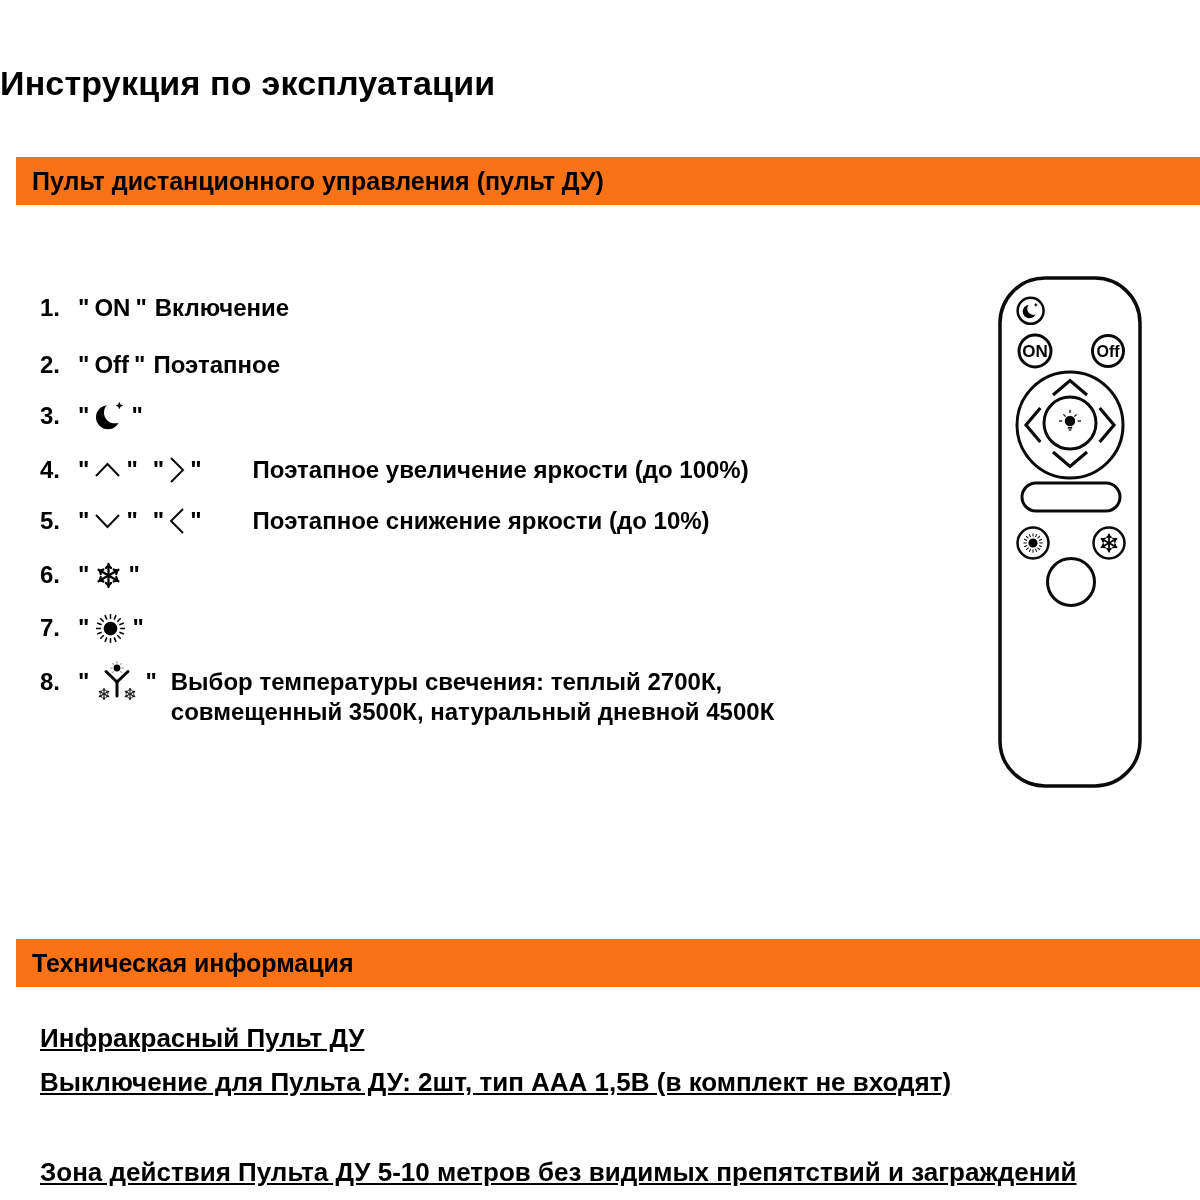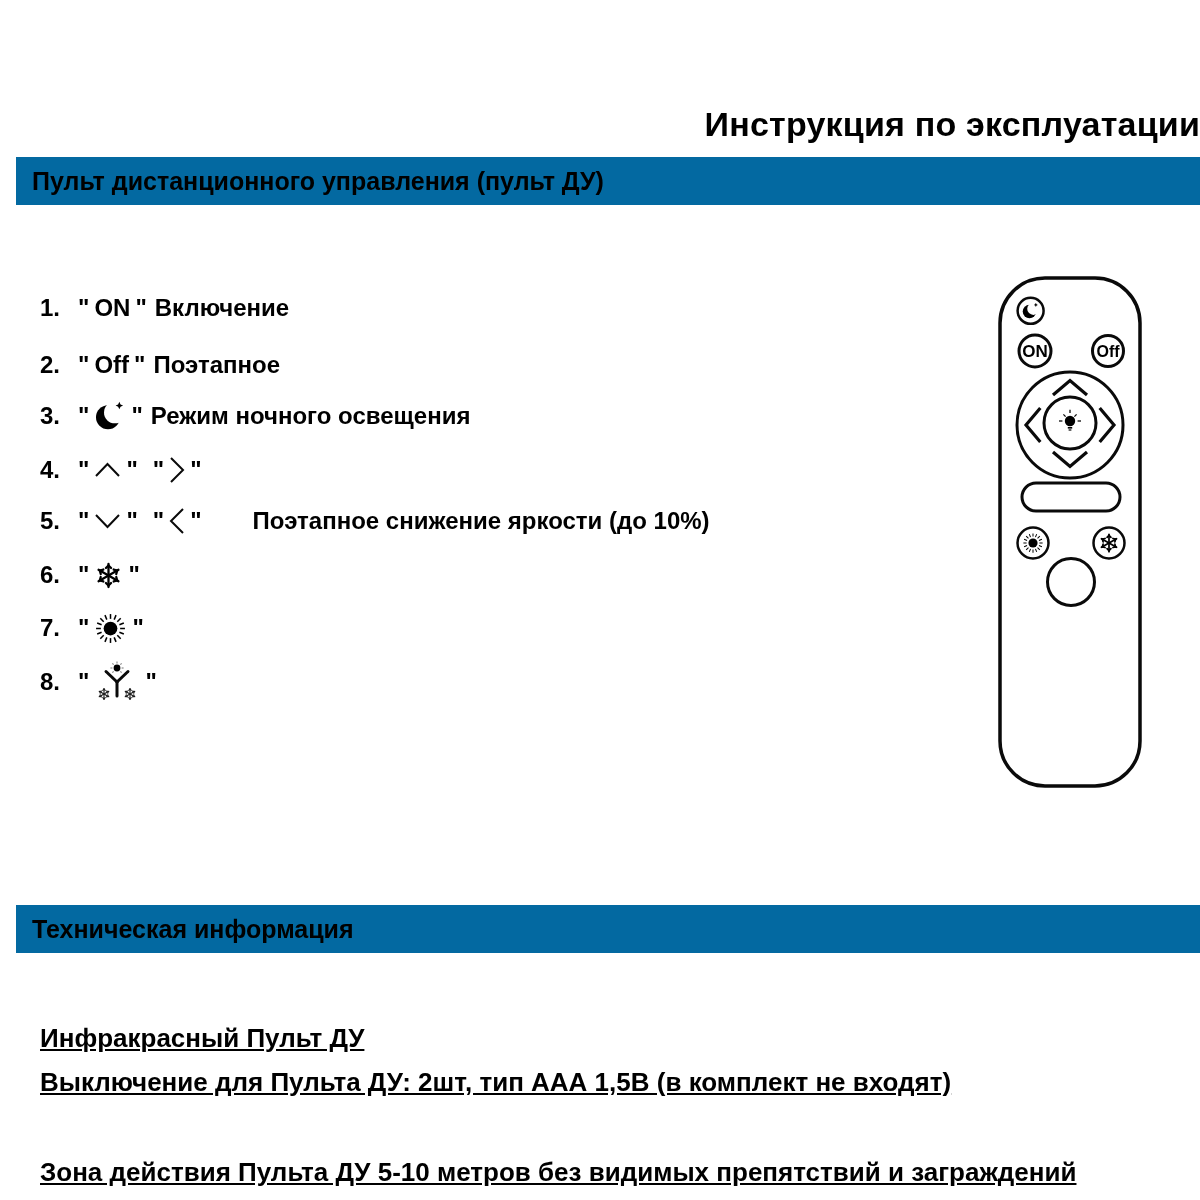--- a/index.html
+++ b/index.html
@@ -2,24 +2,24 @@
 <html><head>
 <meta charset="utf-8">
 <style>
   html,body{margin:0;padding:0;}
   body{
     width:1200px;height:1200px;position:relative;background:#ffffff;
     font-family:"Liberation Sans",sans-serif;font-weight:bold;color:#000;
     overflow:hidden;
   }
   svg{display:block;font-family:inherit;}
-  .title{position:absolute;top:64px;left:0;width:100%;text-align:right;font-size:34px;letter-spacing:.2px;margin-top:41px;}
-  .bar{position:absolute;left:16px;right:0;height:48px;background:#0369a1;display:flex;align-items:center;padding-left:16px;font-size:25px;box-sizing:border-box;}
+  .title{position:absolute;top:64px;left:0;width:100%;text-align:left;font-size:34px;letter-spacing:.2px;}
+  .bar{position:absolute;left:16px;right:0;height:48px;background:#f97316;display:flex;align-items:center;padding-left:16px;font-size:25px;box-sizing:border-box;}
   #bar-remote{top:157px;}
-  #bar-tech{top:905px;}
+  #bar-tech{top:939px;}
   .row{position:absolute;left:40px;display:flex;align-items:center;height:38px;font-size:24px;column-gap:5px;white-space:nowrap;}
   .num{display:inline-block;width:33px;}
   .q{display:inline-block;}
   .grp-gap{margin-left:10px;}
   .label{margin-left:3px;}
   .label-far{margin-left:46px;}
   .ic{color:#000;flex:0 0 auto;}
   .chev{stroke:#0a0a0a;stroke-width:2;fill:none;}
   .row8{align-items:flex-start;height:auto;}
   .row8 .lead{display:flex;align-items:center;height:38px;column-gap:5px;}
@@ -105,35 +105,35 @@
   <span class="label">Поэтапное</span>
 </div>
 
 <div class="row" style="top:397px">
   <span class="num">3.</span>
   <span class="q">"</span>
   <svg class="ic" width="32" height="32">
       <use href="#ic-moon" width="32" height="32"></use>
     </svg>
   <span class="q">"</span>
-  <span class="label">Режим ночного освещения</span>
 </div>
 
 <div class="row" style="top:451px">
   <span class="num">4.</span>
   <span class="q">"</span>
   <svg class="chev" width="27" height="16">
       <polyline points="2,14 13.5,2 25,14"></polyline>
     </svg>
   <span class="q">"</span>
   <span class="q grp-gap">"</span>
   <svg class="chev" width="16" height="30">
       <polyline points="2,3 14,15 2,27"></polyline>
     </svg>
   <span class="q">"</span>
+  <span class="label label-far">Поэтапное увеличение яркости (до 100%)</span>
 </div>
 
 <div class="row" style="top:502px">
   <span class="num">5.</span>
   <span class="q">"</span>
   <svg class="chev" width="27" height="16">
       <polyline points="2,2 13.5,14 25,2"></polyline>
     </svg>
   <span class="q">"</span>
   <span class="q grp-gap">"</span>
@@ -179,20 +179,24 @@
         <line x1="19.7" y1="3.7" x2="18.3" y2="2.3"></line>
           <line x1="27.6" y1="7" x2="29.6" y2="7"></line>
         <line x1="18.4" y1="7" x2="16.4" y2="7"></line>
           <line x1="26.3" y1="10.3" x2="27.7" y2="11.7"></line>
         <line x1="19.7" y1="10.3" x2="18.3" y2="11.7"></line>
       </g>
       <use href="#ic-snow" x="3" y="26" width="14" height="14" color="#1a1a1a"></use>
       <use href="#ic-snow" x="29" y="26" width="14" height="14" color="#1a1a1a"></use>
     </svg>
     <span class="q">"</span>
+  </span>
+  <span class="lines">
+    <div>Выбор температуры свечения: теплый 2700К,</div>
+    <div>совмещенный 3500К, натуральный дневной 4500К</div>
   </span>
 </div>
 
 <svg id="remote-svg" width="146" height="514" viewBox="0 0 146 514">
   <rect x="3" y="3" width="140" height="508" rx="45" class="rc-stroke" stroke-width="3.5"></rect>
 
   <g>
     <circle cx="33.6" cy="35.8" r="13" class="rc-stroke" stroke-width="2.5"></circle>
     <use href="#ic-moon" x="24.6" y="26.8" width="18" height="18" color="#000"></use>
   </g>

